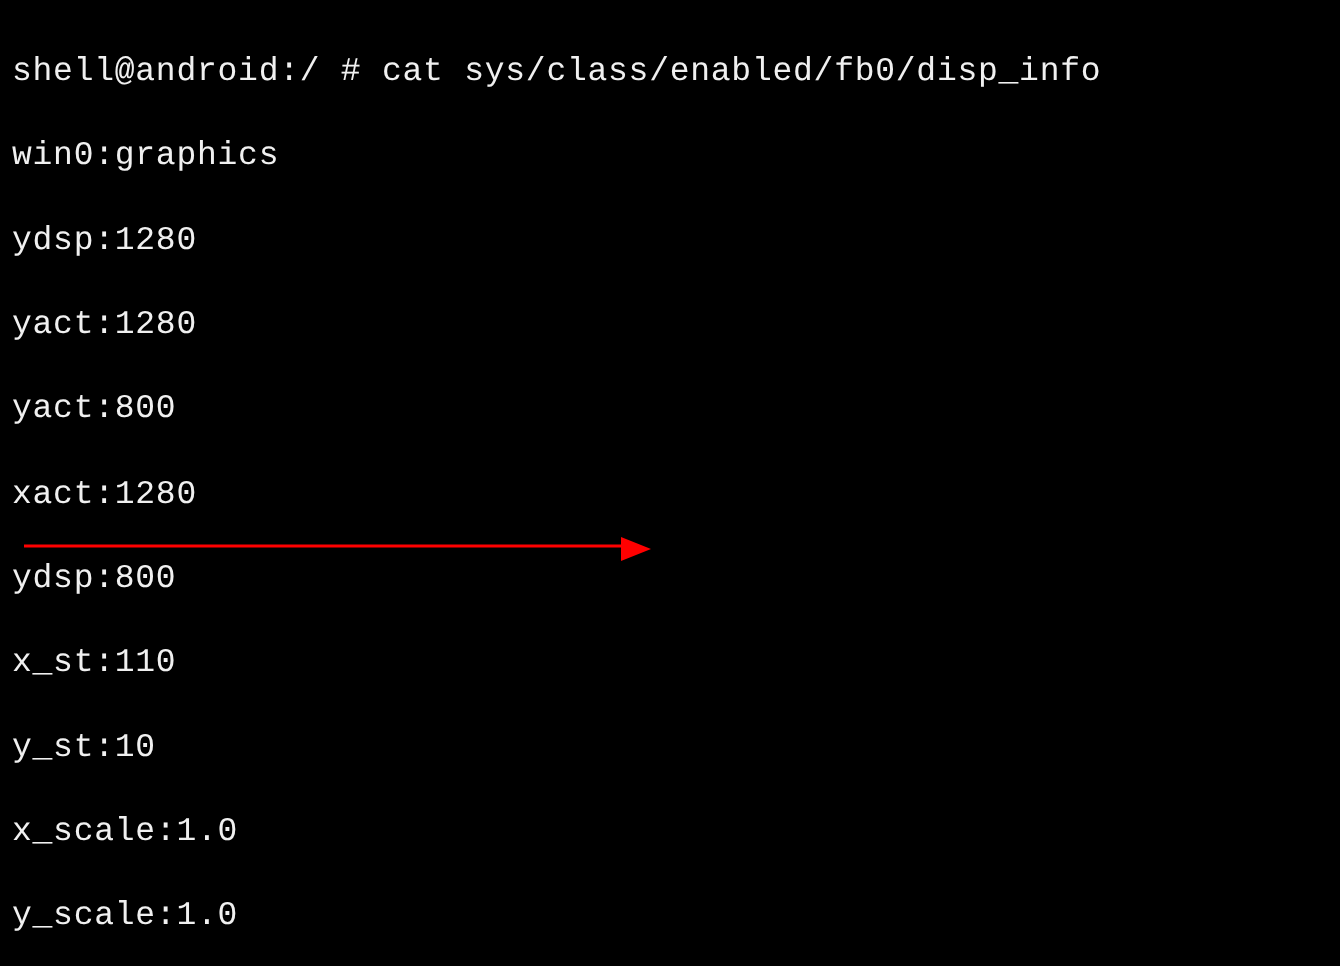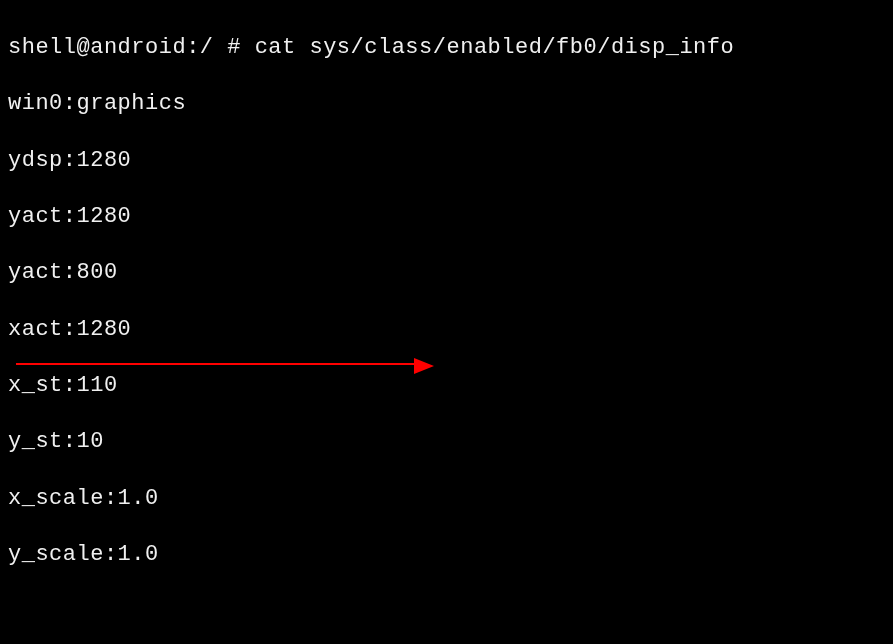--- a/index.html
+++ b/index.html
@@ -38,20 +38,21 @@
 </head>
 <body>
 
 <div class="terminal">
 <span class="line"><span class="prompt">shell@android:/ # </span><span>cat sys/class/enabled/fb0/disp_info</span></span>
 <span class="line">win0:graphics</span>
 <span class="line">ydsp:1280</span>
 <span class="line">yact:1280</span>
 <span class="line">yact:800</span>
 <span class="line">xact:1280</span>
+<span class="line">ydsp:800</span>
 <span class="line">x_st:110</span>
 <span class="line">y_st:10</span>
 <span class="line">x_scale:1.0</span>
 <span class="line">y_scale:1.0</span>
 
 
 
 <span class="line"></span>
 
 

